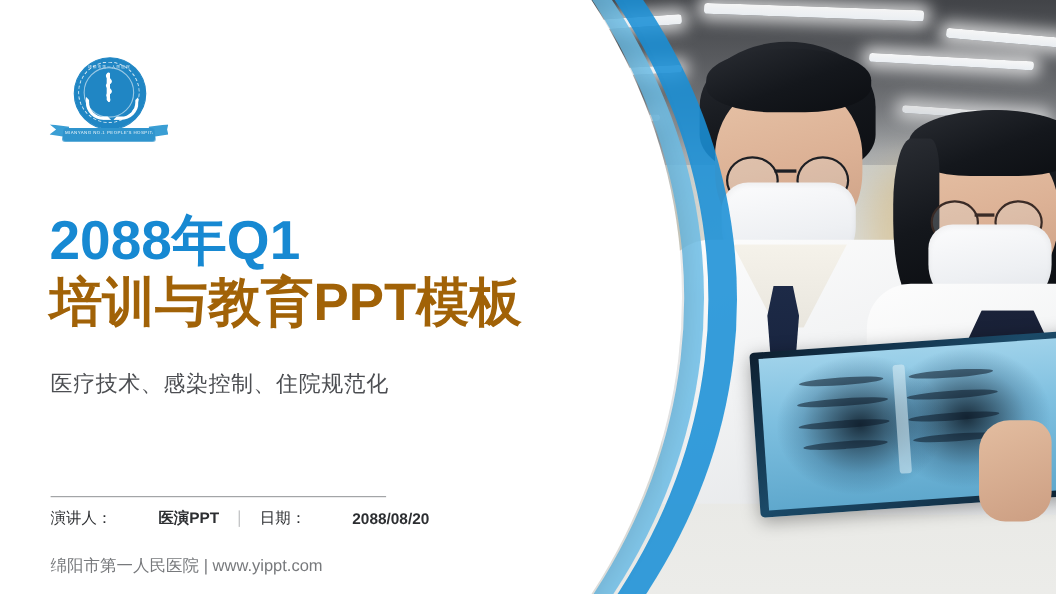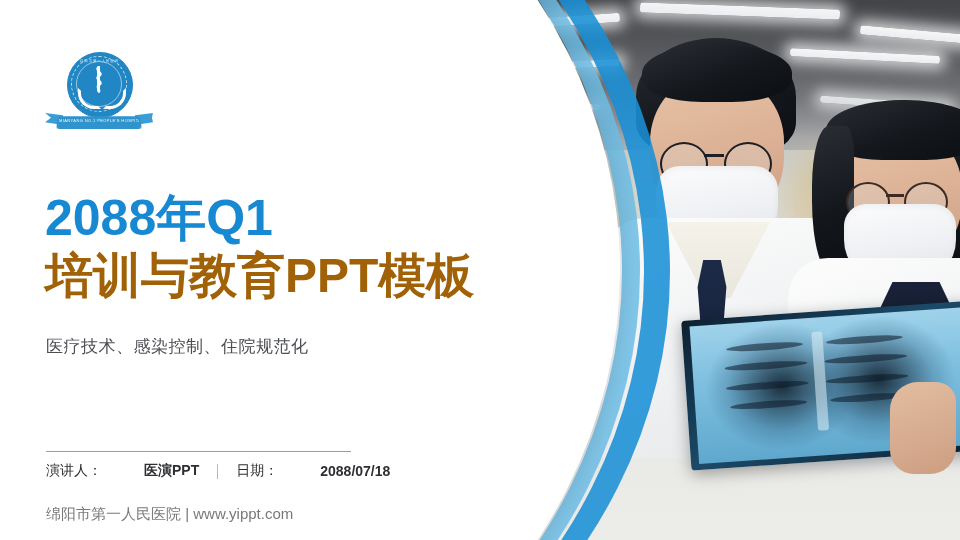--- a/index.html
+++ b/index.html
@@ -286,21 +286,21 @@
     line-height: 1.12;
     color: #a16207;
     letter-spacing: 0px;
     margin: 4px 0 0 0;
     white-space: nowrap;
   }
   .subtitle {
     position: absolute;
     left: 46px;
     top: 335px;
-    font-size: 17px;
+    font-size: 20px;
     color: #4c4e52;
     letter-spacing: .5px;
     white-space: nowrap;
   }
 
   
   .divider {
     position: absolute;
     left: 46px;
     top: 451px;
@@ -441,18 +441,18 @@
 
     <div class="subtitle">医疗技术、感染控制、住院规范化</div>
 
     <div class="divider"></div>
 
     <div class="meta">
       <span class="lbl">演讲人：</span>
       <span class="val">医演PPT</span>
       <span class="sep"></span>
       <span class="lbl">日期：</span>
-      <span class="val">2088/07/18</span>
+      <span class="val">2088/08/20</span>
     </div>
 
     <div class="source">绵阳市第一人民医院 | www.yippt.com</div>
   </div>
 </div>
 
 </body></html>

